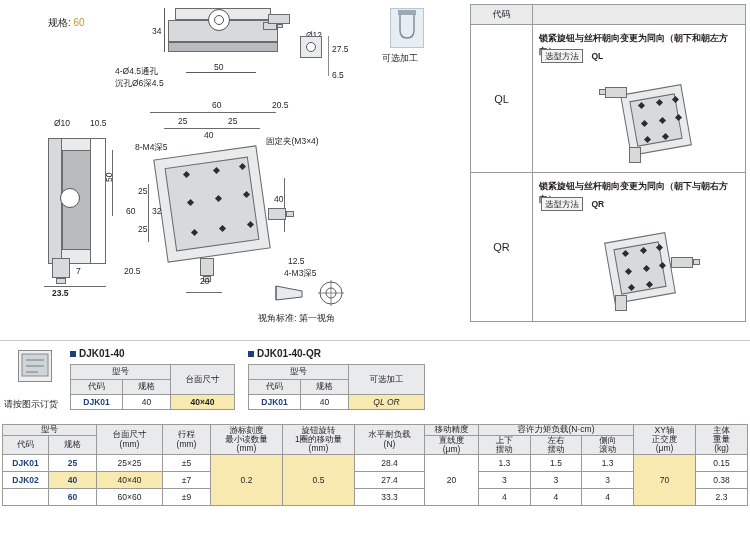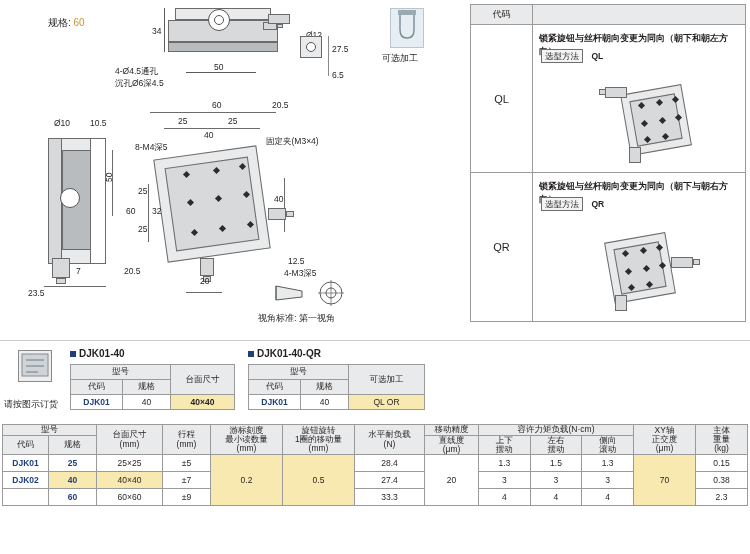--- a/index.html
+++ b/index.html
@@ -67,21 +67,21 @@
   .order-cap { position:absolute; left:4px; top:52px; font-size:9px; }
 
   .ord-title { position:absolute; font-size:10px; font-weight:bold; }
   .ord-title .sqm { display:inline-block; width:6px; height:6px; background:#1f3f7a; margin-right:3px; }
 
   .otab { position:absolute; border-collapse:collapse; }
   .otab td { border:1px solid #9a9a9a; height:15px; text-align:center; font-size:8.5px; padding:0 4px; }
   .otab .hd { background:#e9eaec; }
   .otab .blue { color:#1f3f7a; font-weight:bold; }
   .otab .yel { background:#f7e9b0; font-weight:bold; }
-  .otab .yel2 { background:#f7e9b0; }
+  .otab .yel2 { background:#f7e9b0;font-style:italic; }
 
   
   .spec { position:absolute; left:2px; top:424px; width:746px; border-collapse:collapse; }
   .spec th, .spec td {
     border:1px solid #9a9a9a; font-size:8.5px; text-align:center;
     padding:0 2px; color:#231f20;
   }
   .spec th { background:#e9eaec; font-weight:normal; line-height:1.15; }
   .spec td { height:17px; background:#fff; }
   .spec td.code { color:#1f3f7a; font-weight:bold; }
@@ -137,21 +137,21 @@
       <div class="box fill-grey" style="left:48px; top:138px; width:14px; height:126px;"></div>
       <div class="box fill-dgrey" style="left:62px; top:150px; width:30px; height:100px;"></div>
       <div class="box fill-white" style="left:90px; top:138px; width:16px; height:126px;"></div>
       <div class="hole" style="left:60px; top:188px; width:20px; height:20px;"></div>
       <div class="box fill-grey" style="left:52px; top:258px; width:18px; height:20px;"></div>
       <div class="box fill-grey" style="left:56px; top:278px; width:10px; height:6px;"></div>
       <div class="ln lnv dim" style="left:112px; top:150px; height:66px;"></div>
       <div class="txt rot" style="left:104px; top:182px; transform:rotate(-90deg);">50</div>
       <div class="txt" style="left:76px; top:266px;">7</div>
       <div class="ln lnh dim" style="left:44px; top:286px; width:62px;"></div>
-      <div class="txt" style="left:28px; top:288px;">23.5</div>
+      <div class="txt" style="left:52px; top:288px;font-weight:bold;">23.5</div>
     </div>
 
     <div>
       <div class="txt" style="left:212px; top:100px;">60</div>
       <div class="ln lnh dim" style="left:150px; top:112px; width:126px;"></div>
       <div class="txt" style="left:178px; top:116px;">25</div>
       <div class="txt" style="left:228px; top:116px;">25</div>
       <div class="ln lnh dim" style="left:164px; top:128px; width:96px;"></div>
       <div class="txt" style="left:204px; top:130px;">40</div>
       <div class="txt" style="left:272px; top:100px;">20.5</div>

